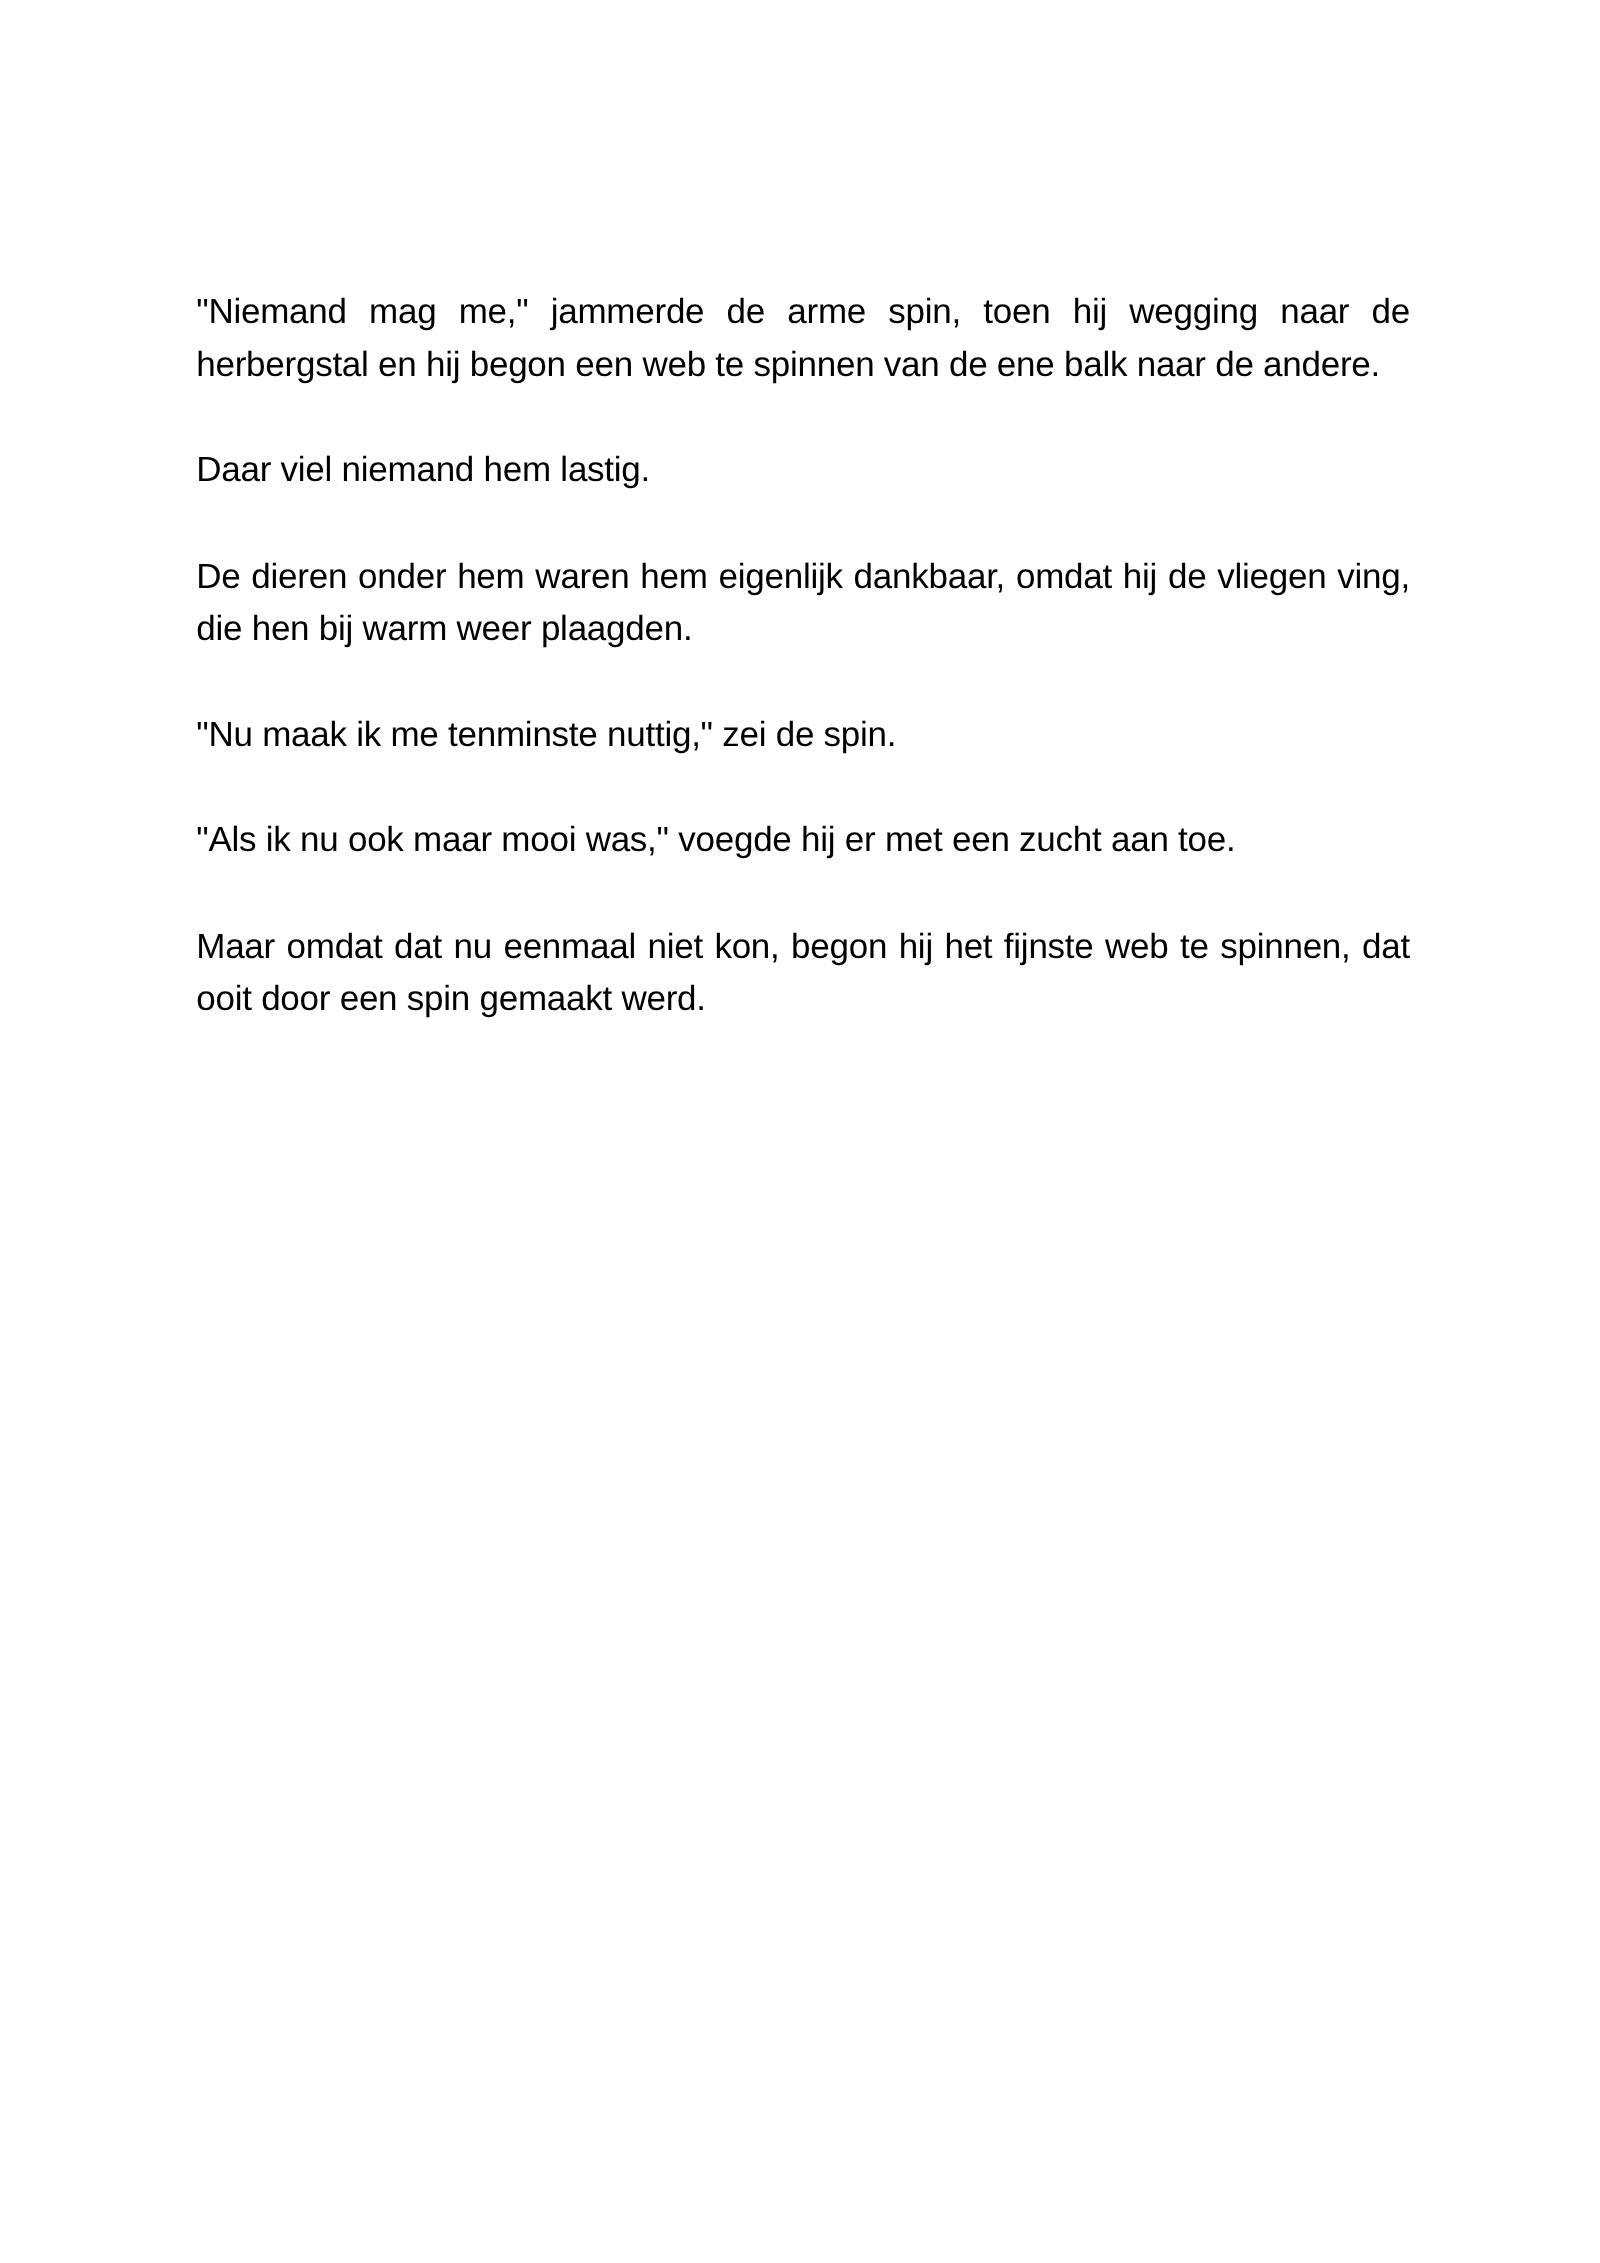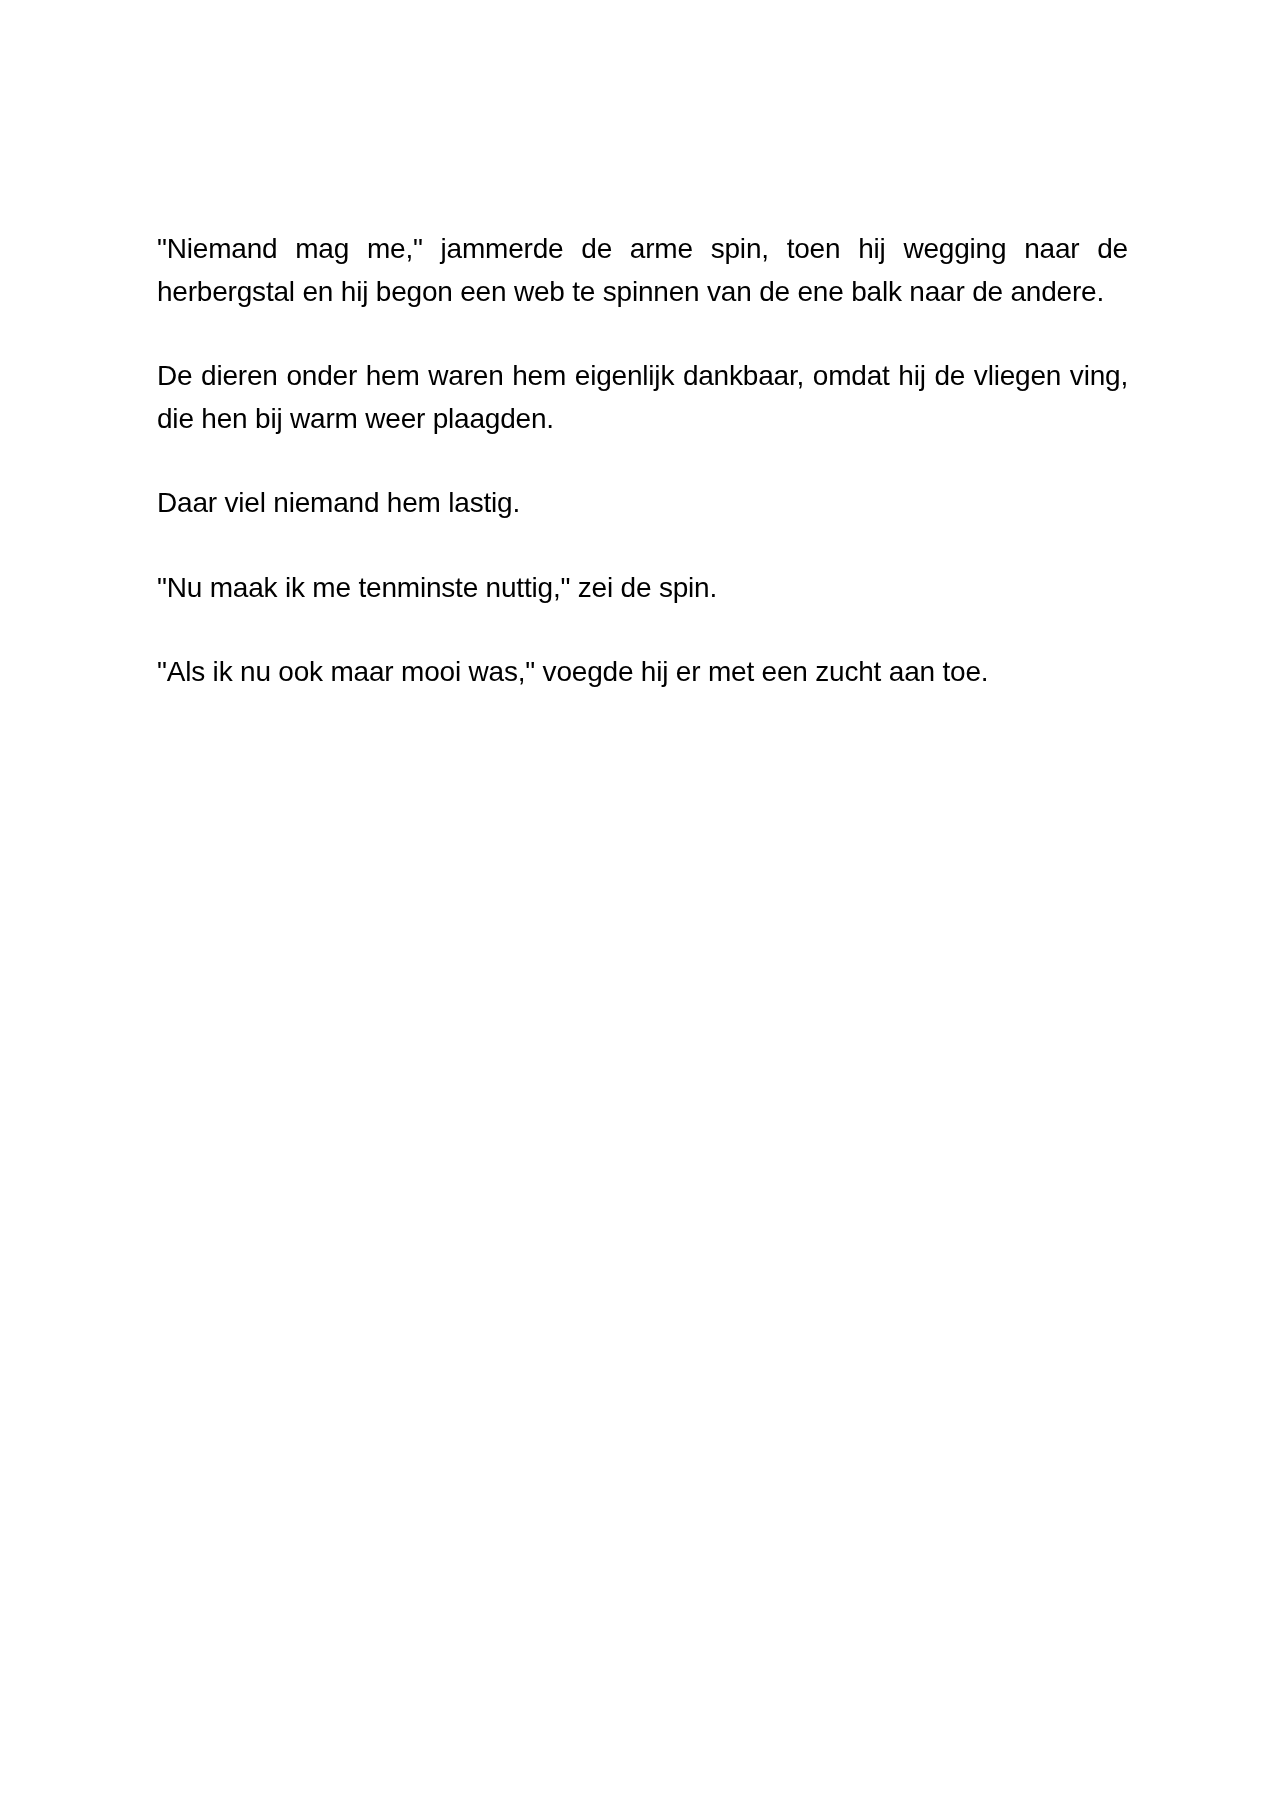--- a/index.html
+++ b/index.html
@@ -16,18 +16,19 @@
     letter-spacing: -0.2px;
   }
   .para.last-line-left { text-align-last: left; }
 </style>
 </head>
 <body>
 
 <div class="page">
   <div class="content">
     <p class="para last-line-left">"Niemand mag me," jammerde de arme spin, toen hij wegging naar de herbergstal en hij begon een web te spinnen van de ene balk naar de andere.</p>
+    <p class="para last-line-left">Daar viel niemand hem lastig.</p>
     <p class="para last-line-left">De dieren onder hem waren hem eigenlijk dankbaar, omdat hij de vliegen ving, die hen bij warm weer plaagden.</p>
-    <p class="para last-line-left">Daar viel niemand hem lastig.</p>
     <p class="para last-line-left">"Nu maak ik me tenminste nuttig," zei de spin.</p>
     <p class="para last-line-left">"Als ik nu ook maar mooi was," voegde hij er met een zucht aan toe.</p>
+    <p class="para last-line-left">Maar omdat dat nu eenmaal niet kon, begon hij het fijnste web te spinnen, dat ooit door een spin gemaakt werd.</p>
   </div>
 </div>
 
 </body></html>

